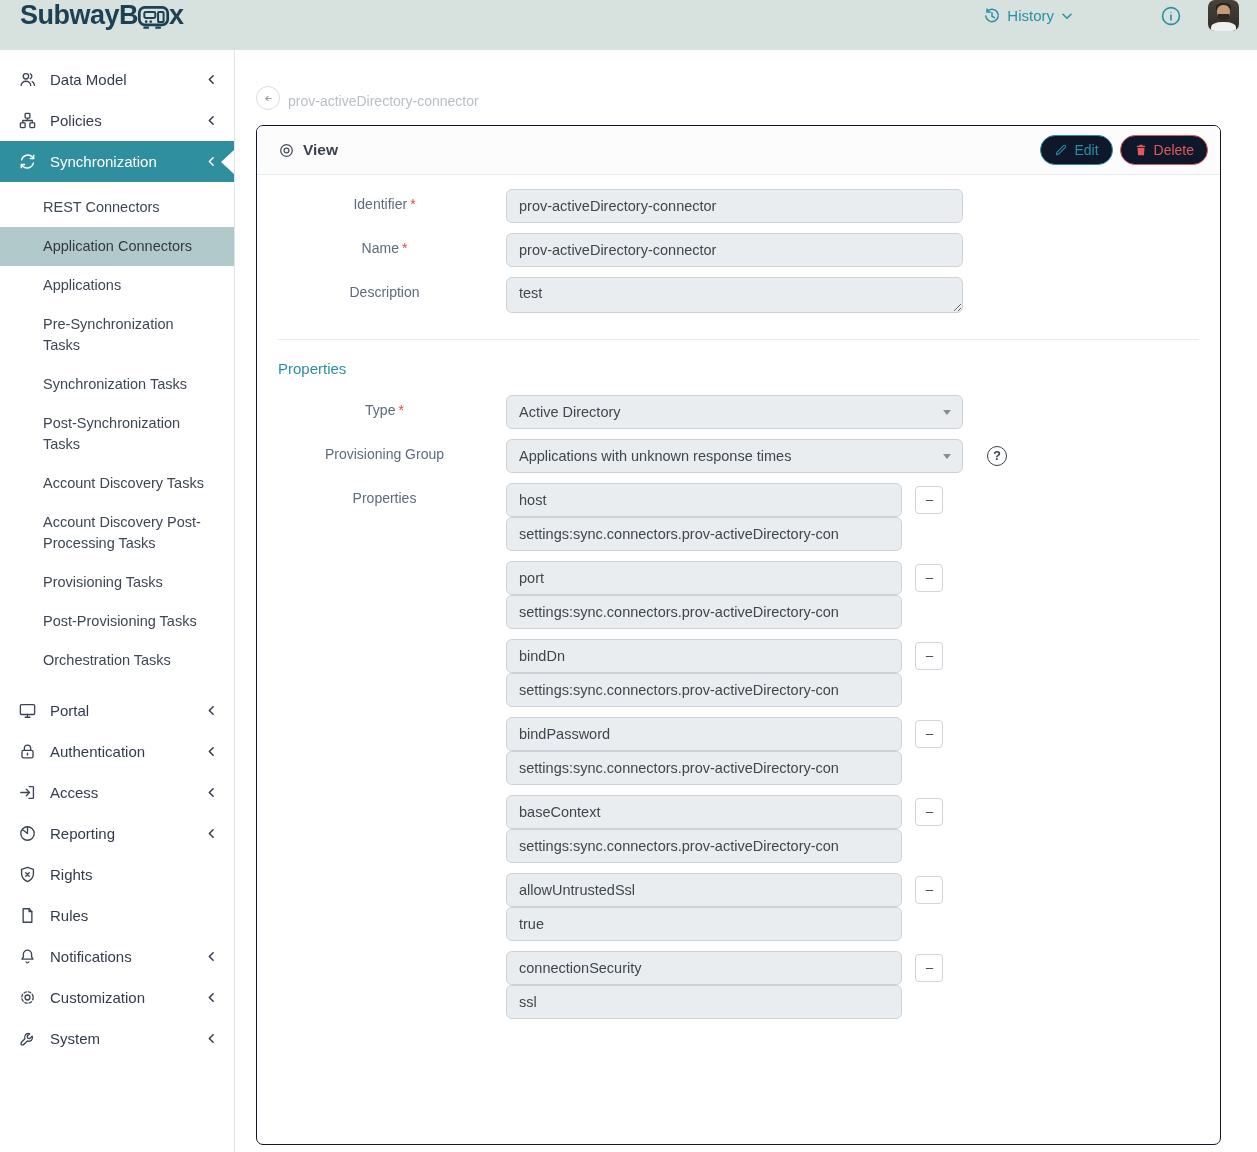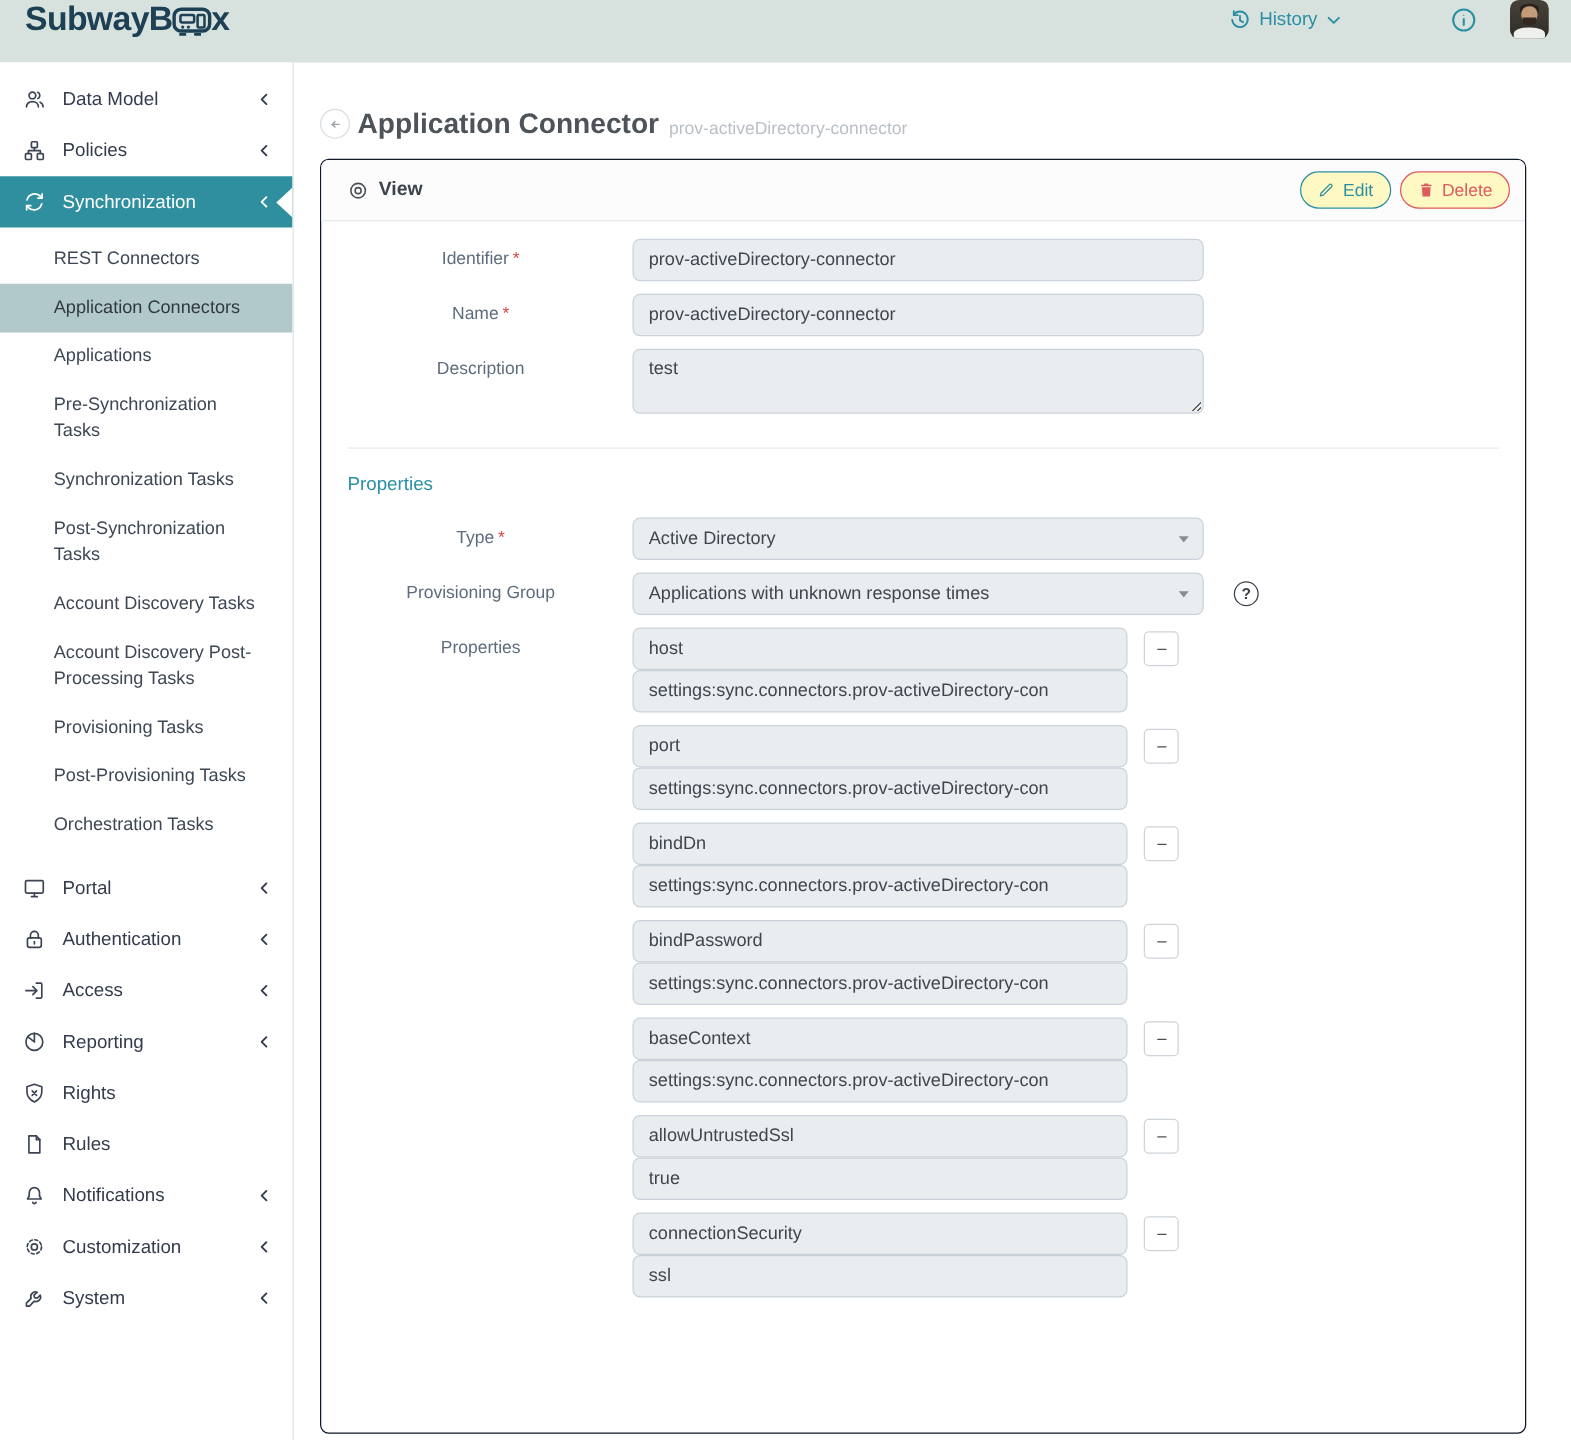--- a/index.html
+++ b/index.html
@@ -44,33 +44,33 @@
   .page-title { font-size:22.5px; font-weight:600; color:#4d5359; margin-left:6px; }
   .page-subtitle { font-size:14px; color:#b9bfc5; margin-left:8px; padding-top:6px; }
 
   
   .card { margin-top:15px; border:1px solid #0f172a; border-radius:7px; background:#fff; height:1020px; overflow:hidden; }
   .card-head { display:flex; align-items:center; padding:9px 12px 9px 21px; background:#fcfcfd; border-bottom:1px solid #e8ebee; }
   .card-title { display:flex; align-items:center; gap:8px; font-size:15.5px; font-weight:700; color:#3c434b; }
   .card-title .cicon { color:#4a5158; display:flex; }
   .card-actions { margin-left:auto; display:flex; gap:7px; }
   .pill-btn { display:flex; align-items:center; gap:6px; height:30px; padding:0 13px; border-radius:16px;
-              background:#fef9c3; font-size:14px; cursor:pointer; }
+              background:#0f172a; font-size:14px; cursor:pointer; }
   .pill-btn.edit { border:1px solid #2b8fa4; color:#2b8fa4; }
   .pill-btn.delete { border:1px solid #df5a5e; color:#df5a5e; }
 
   .card-body { padding:14px 21px 40px; }
   .form-row { display:flex; margin-bottom:10px; }
   .form-label { flex:0 0 228px; text-align:center; padding:7px 15px 0 0; font-size:14px; color:#5d6c7d; }
   .req { color:#dc4747; margin-left:3px; }
   .ctrl { position:relative; }
   .input, .select, .textarea { width:457px; height:34px; border:1px solid #cbd2d9; border-radius:6px;
         background:#e9edf0; color:#3f474e; font-size:14.5px; padding:0 12px;
         font-family:"Liberation Sans","DejaVu Sans",sans-serif; outline:none; }
-  .textarea { height:52px; padding-top:7px; resize:vertical; }
+  .textarea { height:36px; padding-top:7px; resize:vertical; }
   .select { display:flex; align-items:center; cursor:default; }
   .caret { position:absolute; right:12px; top:15px; width:0; height:0;
            border-left:4.5px solid transparent; border-right:4.5px solid transparent; border-top:5.5px solid #868d94; }
   .divider { border:none; border-top:1px solid #e8ebee; margin:22px 0 20px; }
   .section-title { font-size:15px; color:#2b8fa4; margin:0 0 18px; font-weight:400; }
   .help-circle { width:20px; height:20px; border-radius:50%; border:1.6px solid #3b4249; color:#3b4249;
                  display:flex; align-items:center; justify-content:center; font-size:12.5px; font-weight:700;
                  margin-left:24px; margin-top:7px; cursor:pointer; flex:0 0 20px; }
   .pair { margin-bottom:10px; }
   .pair-row { display:flex; align-items:flex-start; }
@@ -325,21 +325,20 @@
   </nav>
 
   <main class="main">
     <div class="page-head">
       <button class="back-btn">
         <svg width="13" height="13" viewBox="0 0 24 24" fill="none" stroke="currentColor" stroke-width="2.2" stroke-linecap="round" stroke-linejoin="round">
           <path d="M17 12H7"></path>
             <polyline points="11,8 7,12 11,16"></polyline>
         </svg>
       </button>
-      <h1 class="page-title">Application Connector</h1>
       <span class="page-subtitle">prov-activeDirectory-connector</span>
     </div>
 
     <section class="card">
       <div class="card-head">
         <div class="card-title">
           <span class="cicon">
             <svg width="17" height="17" viewBox="0 0 24 24" fill="none" stroke="currentColor" stroke-width="1.8">
               <circle cx="12" cy="12" r="8.2"></circle>
                 <circle cx="12" cy="12" r="3.4"></circle>

